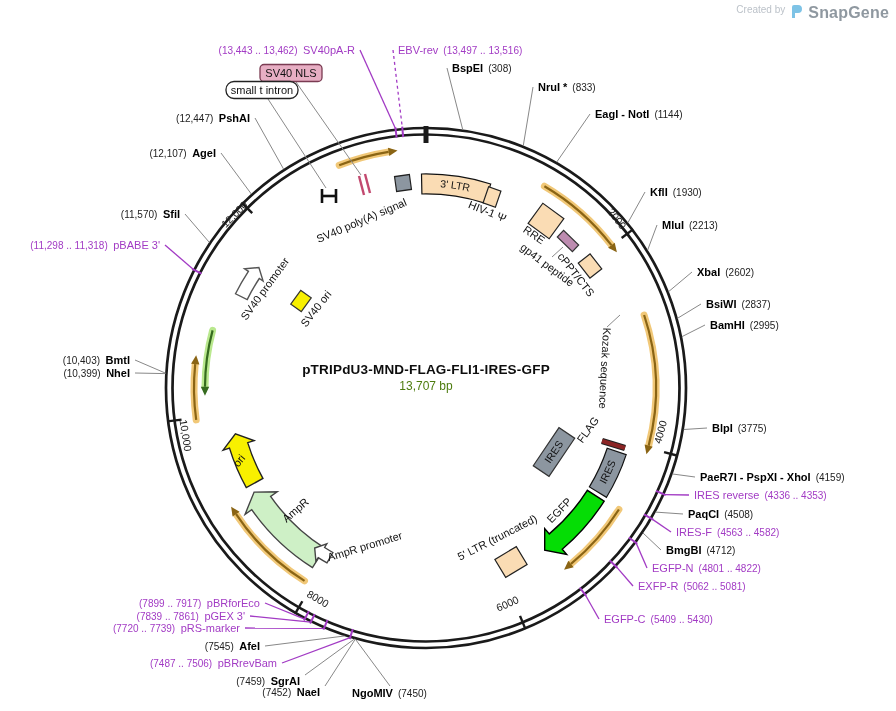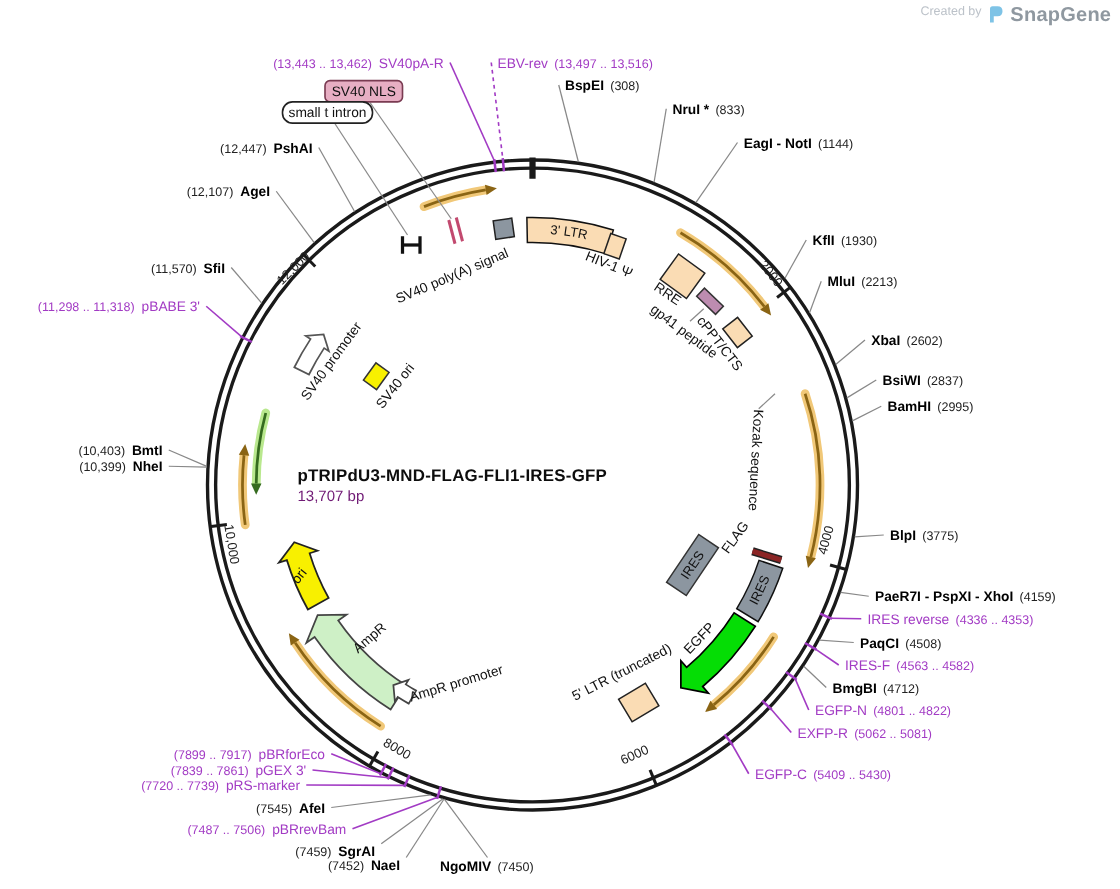--- a/index.html
+++ b/index.html
@@ -2,23 +2,23 @@
 <html><head>
 <meta charset="utf-8">
 <style>
   html,body{margin:0;padding:0;background:#fff;}
   .stage{position:relative;width:896px;height:711px;background:#fff;overflow:hidden;
          font-family:"Liberation Sans",sans-serif;}
   .stage svg.map{position:absolute;left:0;top:0;}
   .brand{position:absolute;top:4px;right:7px;display:flex;gap:5px;}
   .brand .created{color:#bcc2c9;font-size:10px;}
   .brand .bname{color:#8f98a0;font-size:16px;font-weight:bold;letter-spacing:.2px;}
-  .title-block{position:absolute;left:206px;top:373px;width:440px;pointer-events:none;padding-left:32px;}
+  .title-block{position:absolute;left:206px;top:362px;width:440px;text-align:center;pointer-events:none;}
   .title-block .pname{font-size:13.5px;font-weight:bold;color:#0d0d0d;letter-spacing:.2px;}
-  .title-block .psize{font-size:12px;color:#701a75;margin-top:2px;}
+  .title-block .psize{font-size:12px;color:#4d7c0f;margin-top:2px;}
 </style>
 </head>
 <body>
 
 <div class="stage">
 
   <svg class="map" id="map" width="896" height="711" viewBox="0 0 896 711">
       <defs>
         <path id="bandtext0" d="M 421.7 184.0 A 204 204 0 0 1 487.7 193.5"></path>
         <path id="bandtext1" d="M 597.9 492.1 A 201 201 0 0 0 616.7 451.4"></path>

